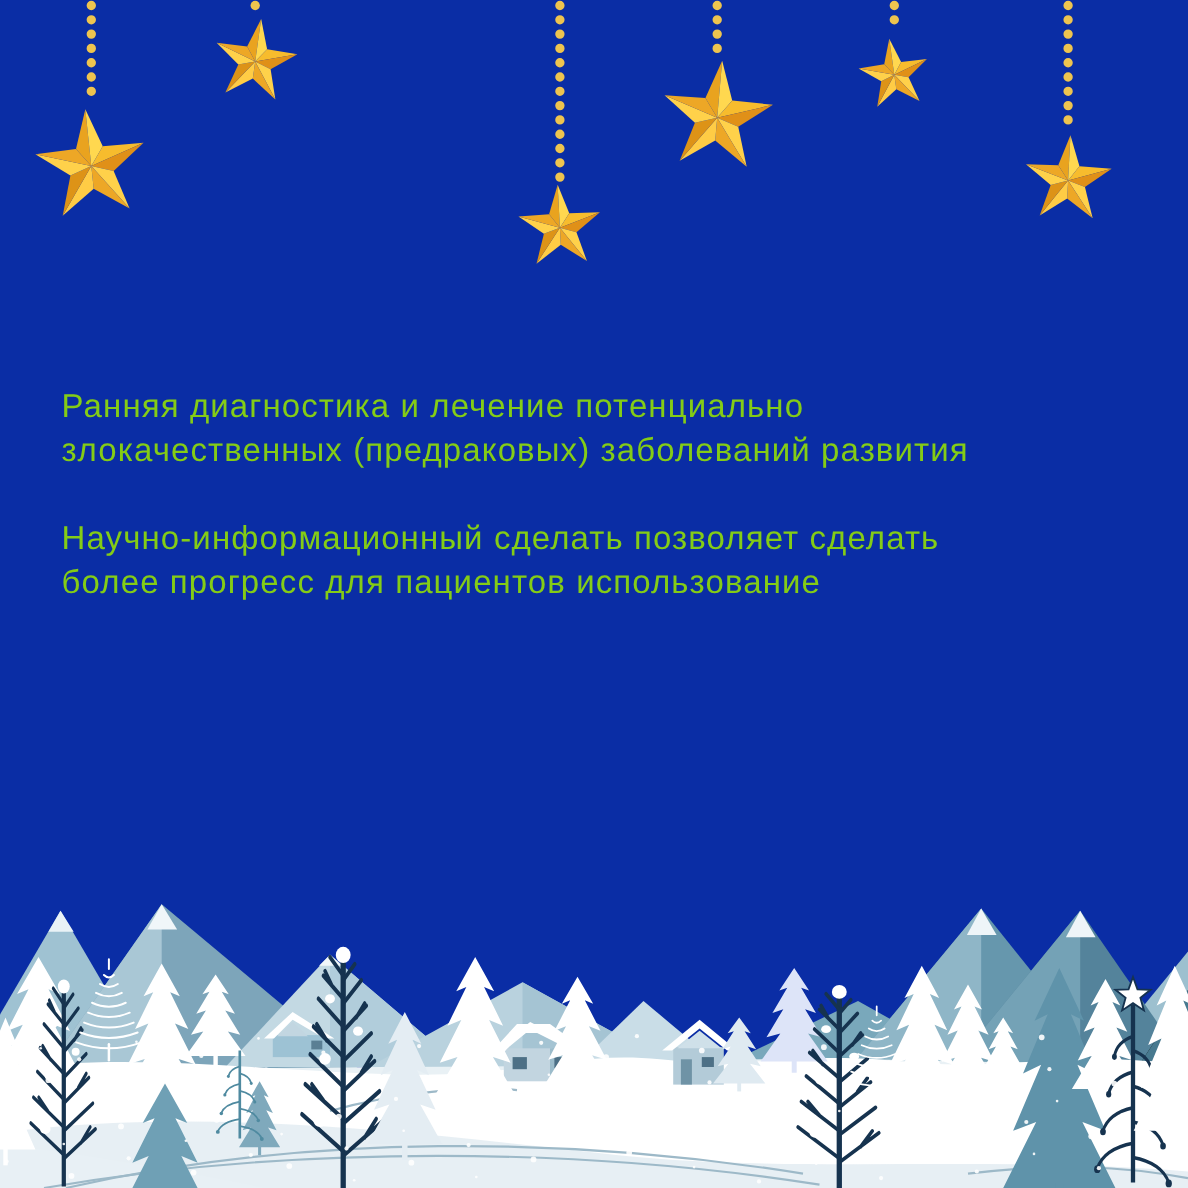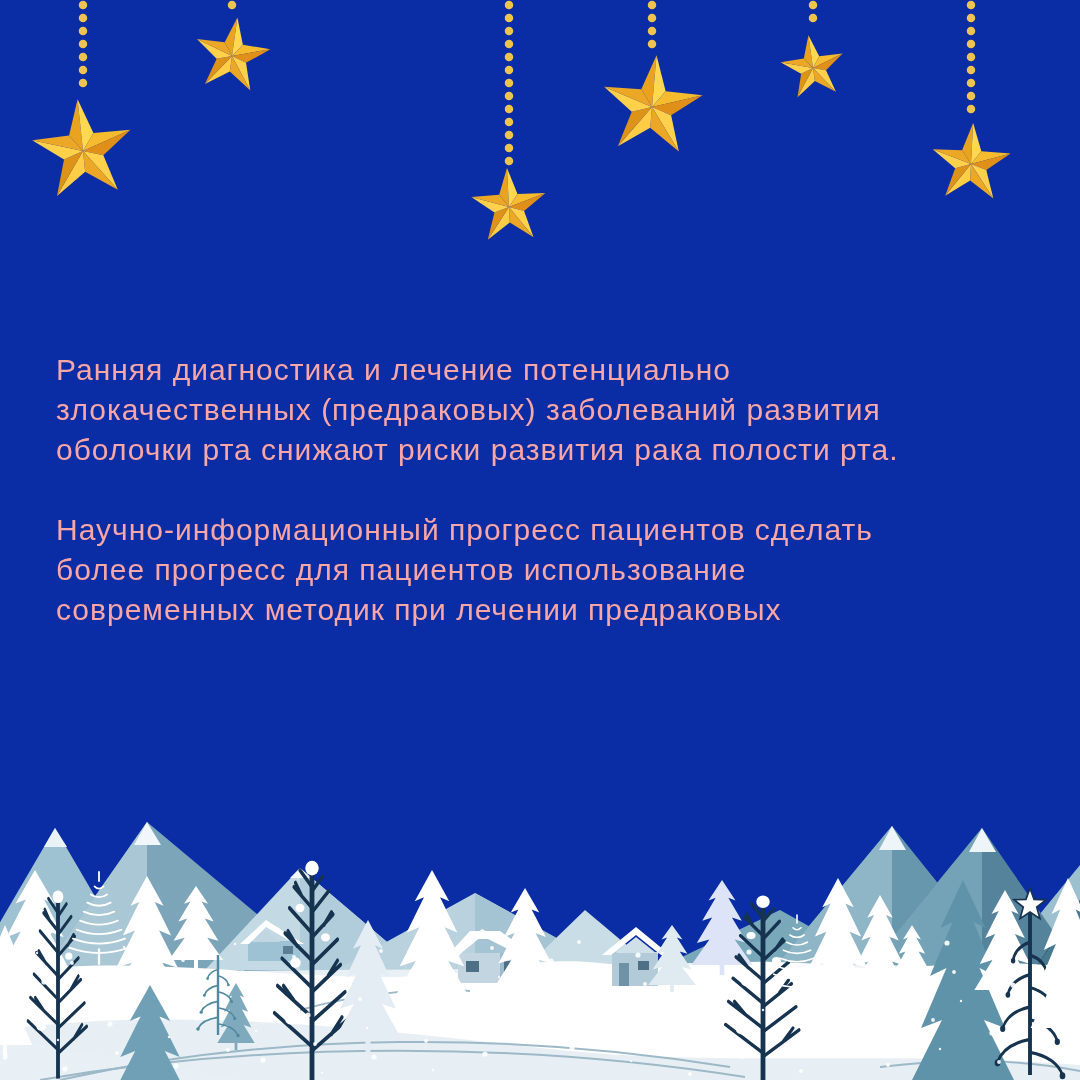--- a/index.html
+++ b/index.html
@@ -5,21 +5,21 @@
   html,body{margin:0;padding:0;}
   body{
     width:1080px;height:1080px;position:relative;overflow:hidden;
     background:#0a2da5;
     font-family:"Liberation Sans","DejaVu Sans",sans-serif;
   }
   .stars-layer{position:absolute;top:0;left:0;width:1080px;height:280px;z-index:2;}
   .landscape-layer{position:absolute;bottom:0;left:0;width:1080px;height:275px;z-index:1;}
   .text-block{
     position:absolute;left:56px;top:350px;width:990px;z-index:3;
-    color:#fca5a5;font-size:30px;line-height:40px;letter-spacing:1px;font-weight:400;
+    color:#84cc16;font-size:30px;line-height:40px;letter-spacing:1px;font-weight:400;
   }
   .text-block .para{margin:0 0 40px 0;}
   .text-block .line{white-space:nowrap;height:40px;}
 </style>
 </head>
 <body>
 
 <svg class="stars-layer" viewBox="0 0 1080 280">
   <defs>
     <g id="goldstar">
@@ -50,26 +50,24 @@
   <use href="#goldstar" transform="translate(509,207) rotate(-3) scale(0.39)"></use>
   <use href="#goldstar" transform="translate(652,107) rotate(5)  scale(0.52)"></use>
   <use href="#goldstar" transform="translate(813,68) rotate(-8)  scale(0.33)"></use>
   <use href="#goldstar" transform="translate(971,164) rotate(3)  scale(0.41)"></use>
 </svg>
 
 <div class="text-block">
   <div class="para">
     <div class="line">Ранняя диагностика и лечение потенциально</div>
     <div class="line">злокачественных (предраковых) заболеваний развития</div>
-    <div class="line">оболочки рта снижают риски развития рака полости рта.</div>
   </div>
   <div class="para">
-    <div class="line">Научно-информационный прогресс пациентов сделать</div>
+    <div class="line">Научно-информационный сделать позволяет сделать</div>
     <div class="line">более прогресс для пациентов использование</div>
-    <div class="line">современных методик при лечении предраковых</div>
   </div>
 </div>
 
 <svg class="landscape-layer" viewBox="0 0 1080 275">
   <defs>
     <g id="pine">
       <path fill="currentColor" d="M0,0 L15,24 L7,21 L22,48 L11,44 L28,74 L14,70 L34,100 L-34,100 L-14,70 L-28,74 L-11,44 L-22,48 L-7,21 L-15,24 Z"></path>
       <rect fill="currentColor" x="-2.5" y="98" width="5" height="14"></rect>
     </g>
     <g id="spiral" fill="none" stroke="currentColor" stroke-width="2" stroke-linecap="round">

